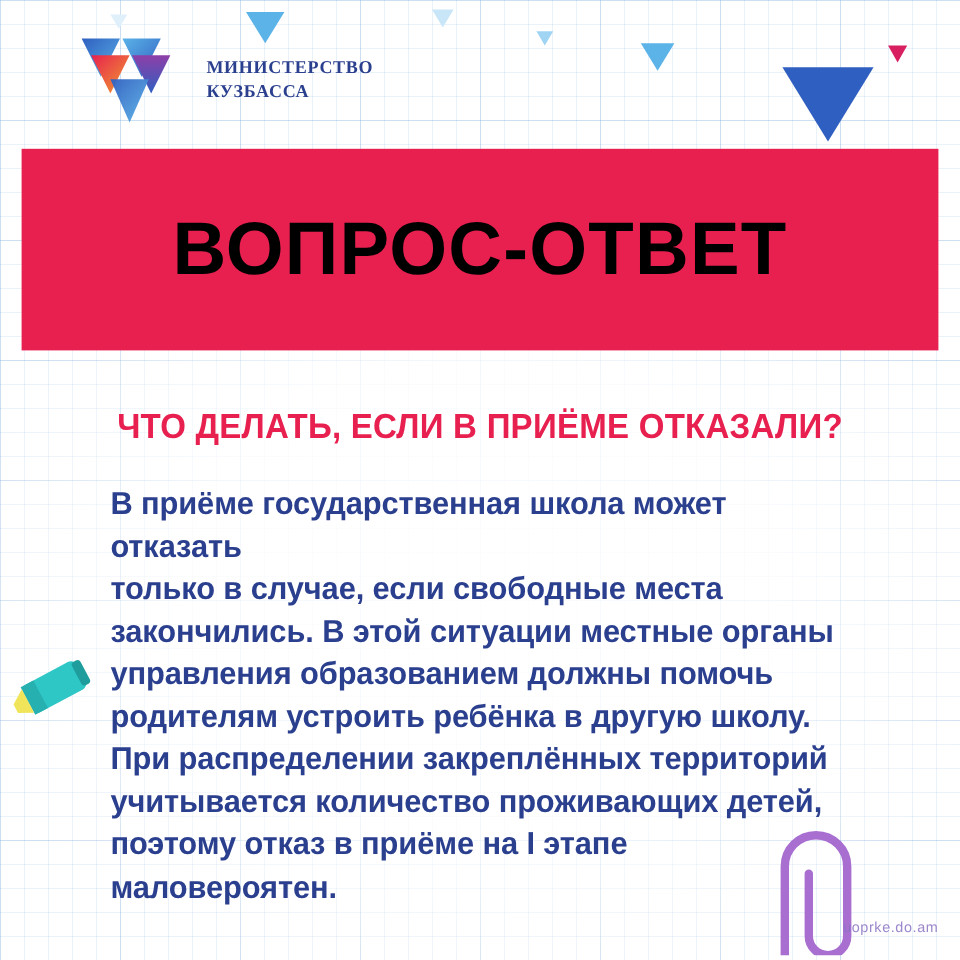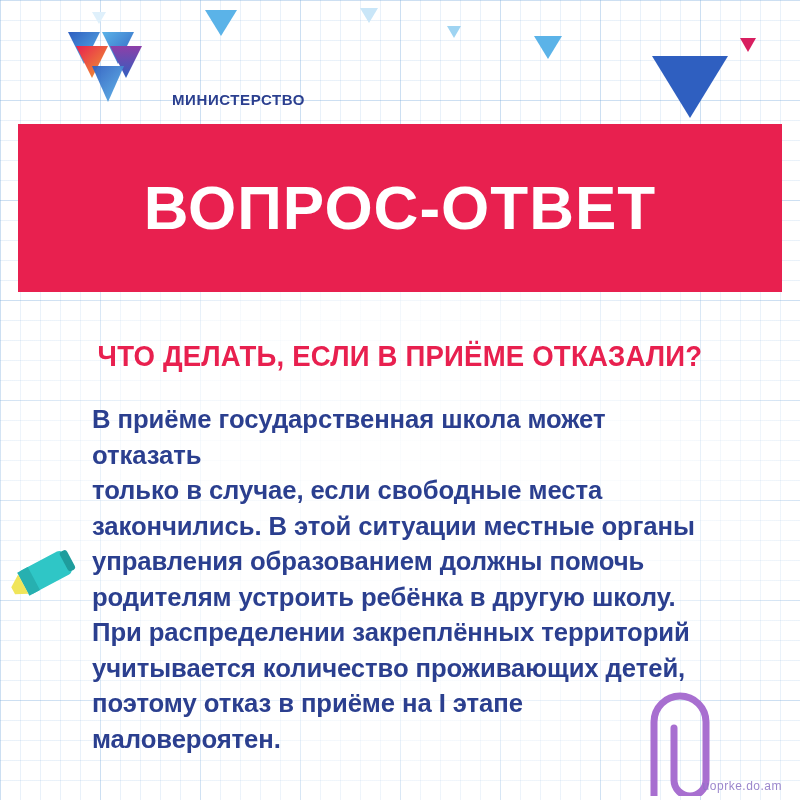--- a/index.html
+++ b/index.html
@@ -61,22 +61,23 @@
     border-left-color: transparent;
     border-right-color: transparent;
   }
 
   
   .logo-block {
     position: absolute;
     left: 62px;
     top: 26px;
     display: flex;
-    align-items: flex-end;
+    align-items: center;
     gap: 14px;
+    font-family: Liberation Serif, serif;
   }
   .logo-mark {
     width: 96px;
     height: 84px;
     position: relative;
   }
   .logo-text {
     color: #2b3f8f;
     font-weight: bold;
     font-size: 15px;
@@ -90,21 +91,21 @@
     left: 18px;
     top: 124px;
     width: 764px;
     height: 168px;
     background: #e8204f;
     display: flex;
     align-items: center;
     justify-content: center;
   }
   .banner-title {
-    color: #ffffff;
+    color: #000000;
     font-weight: bold;
     font-size: 62px;
     letter-spacing: 1px;
     line-height: 1;
   }
 
   
   .question {
     position: absolute;
     left: 0;
@@ -152,21 +153,21 @@
     right: 56px;
     bottom: 4px;
     width: 120px;
     height: 108px;
   }
 
   
   .watermark {
     position: absolute;
     right: 18px;
-    bottom: 7px;
+    bottom: 20px;
     color: #8a72c4;
     font-size: 12px;
     letter-spacing: 0.5px;
     opacity: 0.85;
   }
 </style>
 </head>
 <body>
 
 <div class="poster">
@@ -209,20 +210,21 @@
         </defs>
         <polygon points="6,6 38,6 22,38" fill="url(#g1)"></polygon>
         <polygon points="40,6 72,6 56,38" fill="url(#g4)"></polygon>
         <polygon points="14,20 46,20 30,52" fill="url(#g2)"></polygon>
         <polygon points="48,20 80,20 64,52" fill="url(#g3)"></polygon>
         <polygon points="30,40 62,40 46,76" fill="url(#g1)" opacity="0.95"></polygon>
       </svg>
     </div>
     <div class="logo-text">
       <div>МИНИСТЕРСТВО</div>
+      <div>КУЗБАССА</div>
     </div>
   </div>
 
   <div class="banner">
     <div class="banner-title">ВОПРОС-ОТВЕТ</div>
   </div>
 
   <div class="question">ЧТО ДЕЛАТЬ, ЕСЛИ В ПРИЁМЕ ОТКАЗАЛИ?</div>
 
   <div class="answer">

